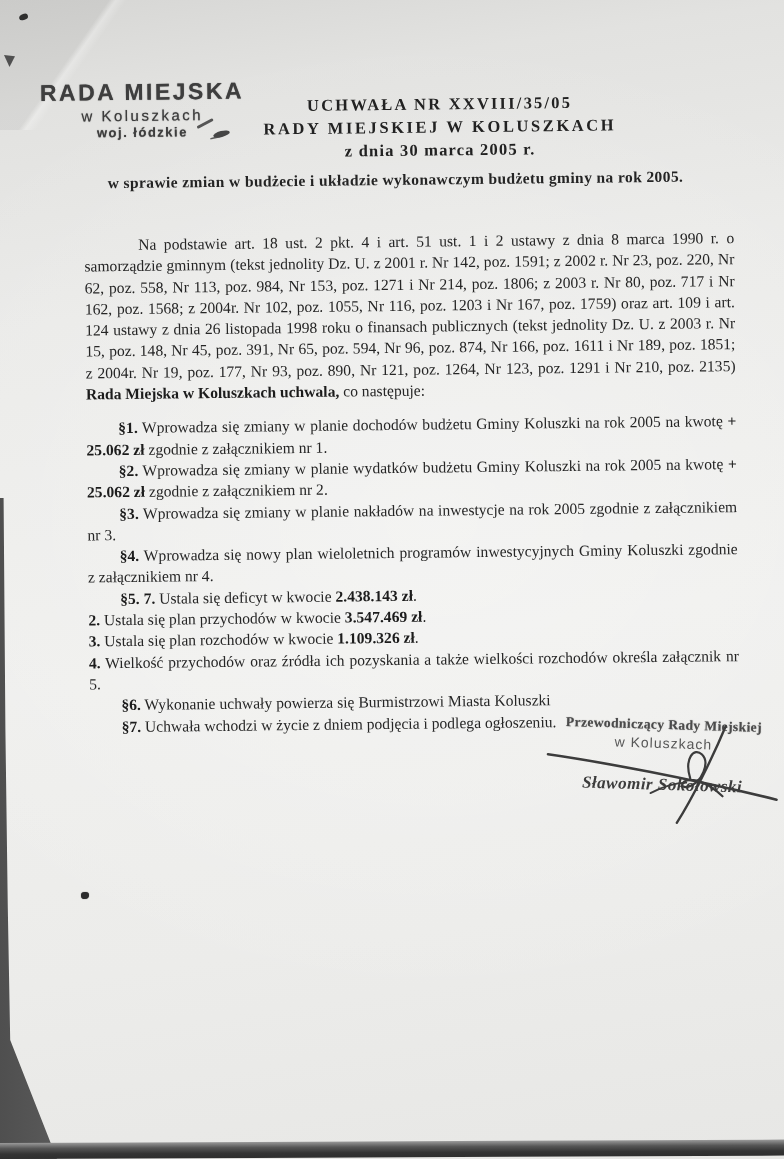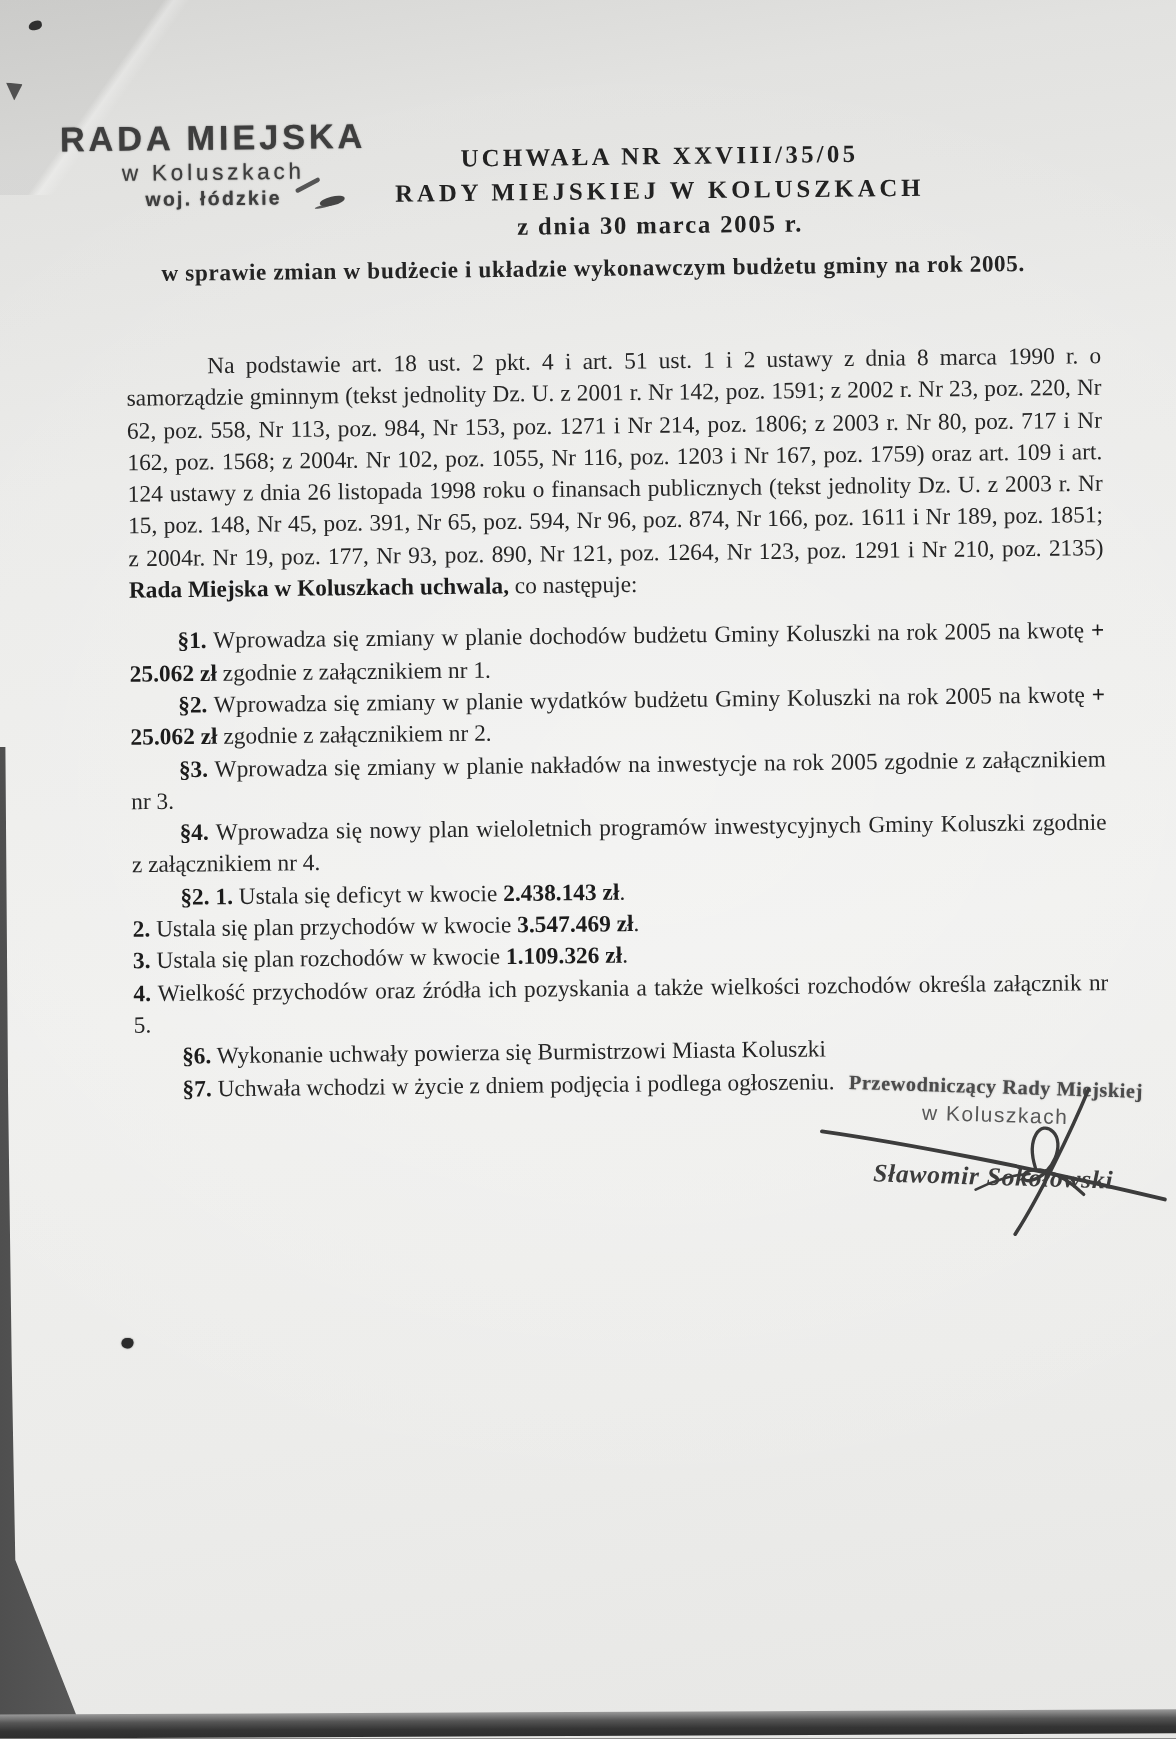--- a/index.html
+++ b/index.html
@@ -106,21 +106,21 @@
     <p class="legal"><span>Na podstawie art. 18 ust. 2 pkt. 4 i art. 51 ust. 1 i 2 ustawy z dnia 8 marca 1990 r. o samorządzie gminnym (tekst jednolity Dz. U. z 2001 r. Nr 142, poz. 1591; z 2002 r. Nr 23, poz. 220, Nr 62, poz. 558, Nr 113, poz. 984, Nr 153, poz. 1271 i Nr 214, poz. 1806; z 2003 r. Nr 80, poz. 717 i Nr 162, poz. 1568; z 2004r. Nr 102, poz. 1055, Nr 116, poz. 1203 i Nr 167, poz. 1759) oraz art. 109 i art. 124 ustawy z dnia 26 listopada 1998 roku o finansach publicznych (tekst jednolity Dz. U. z 2003 r. Nr 15, poz. 148, Nr 45, poz. 391, Nr 65, poz. 594, Nr 96, poz. 874, Nr 166, poz. 1611 i Nr 189, poz. 1851; z 2004r. Nr 19, poz. 177, Nr 93, poz. 890, Nr 121, poz. 1264, Nr 123, poz. 1291 i Nr 210, poz. 2135) </span><span class="b">Rada Miejska w Koluszkach uchwala,</span><span> co następuje:</span></p>
 
     <p class="sec first-sec"><span class="b">§1.</span><span> Wprowadza się zmiany w planie dochodów budżetu Gminy Koluszki na rok 2005 na kwotę </span><span class="b">+ 25.062 zł</span><span>  zgodnie z załącznikiem nr 1.</span></p>
 
     <p class="sec"><span class="b">§2.</span><span> Wprowadza się zmiany w planie wydatków budżetu Gminy Koluszki na rok 2005 na kwotę </span><span class="b">+ 25.062 zł</span><span>  zgodnie z załącznikiem nr 2.</span></p>
 
     <p class="sec"><span class="b">§3.</span><span> Wprowadza się zmiany w planie nakładów na inwestycje na rok 2005 zgodnie z załącznikiem nr 3.</span></p>
 
     <p class="sec"><span class="b">§4.</span><span> Wprowadza się nowy plan wieloletnich programów inwestycyjnych Gminy Koluszki zgodnie z załącznikiem nr 4.</span></p>
 
-    <p class="sec"><span class="b">§2. 1.</span><span> Ustala się deficyt w kwocie </span><span class="b">2.438.143 zł</span><span>.</span></p>
+    <p class="sec"><span class="b">§5. 7.</span><span> Ustala się deficyt w kwocie </span><span class="b">2.438.143 zł</span><span>.</span></p>
 
     <p class="item"><span class="b">2.</span><span> Ustala się plan przychodów w kwocie </span><span class="b">3.547.469 zł</span><span>.</span></p>
 
     <p class="item"><span class="b">3.</span><span> Ustala się plan rozchodów w kwocie </span><span class="b">1.109.326 zł</span><span>.</span></p>
 
     <p class="item"><span class="b">4.</span><span> Wielkość przychodów oraz źródła ich pozyskania a także wielkości rozchodów określa załącznik nr 5.</span></p>
 
     <p class="sec"><span class="b">§6.</span><span> Wykonanie uchwały powierza się Burmistrzowi Miasta Koluszki</span></p>
 
     <p class="sec"><span class="b">§7.</span><span> Uchwała wchodzi w życie z dniem podjęcia i podlega ogłoszeniu.</span></p>

